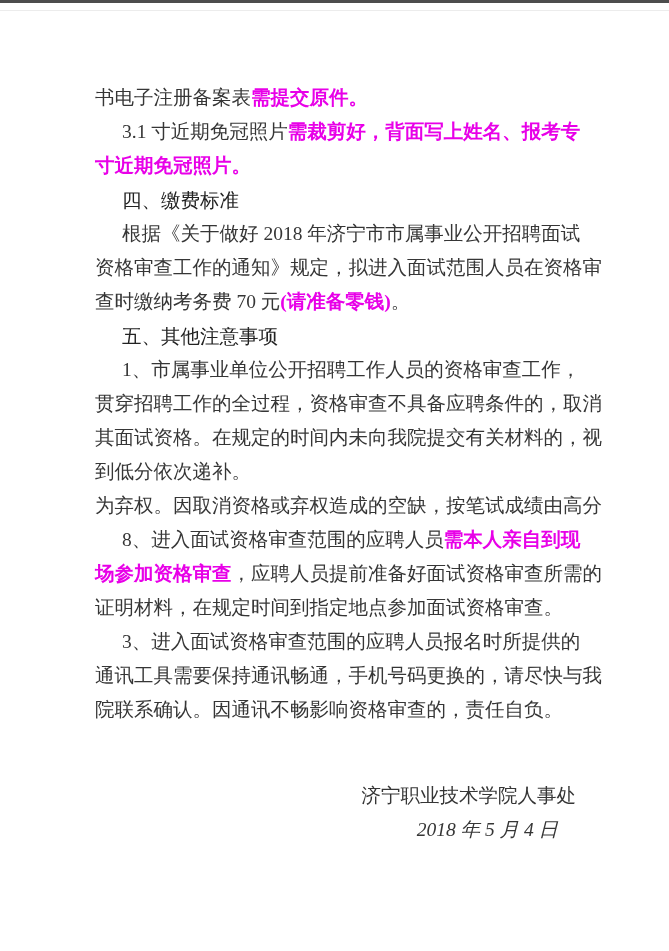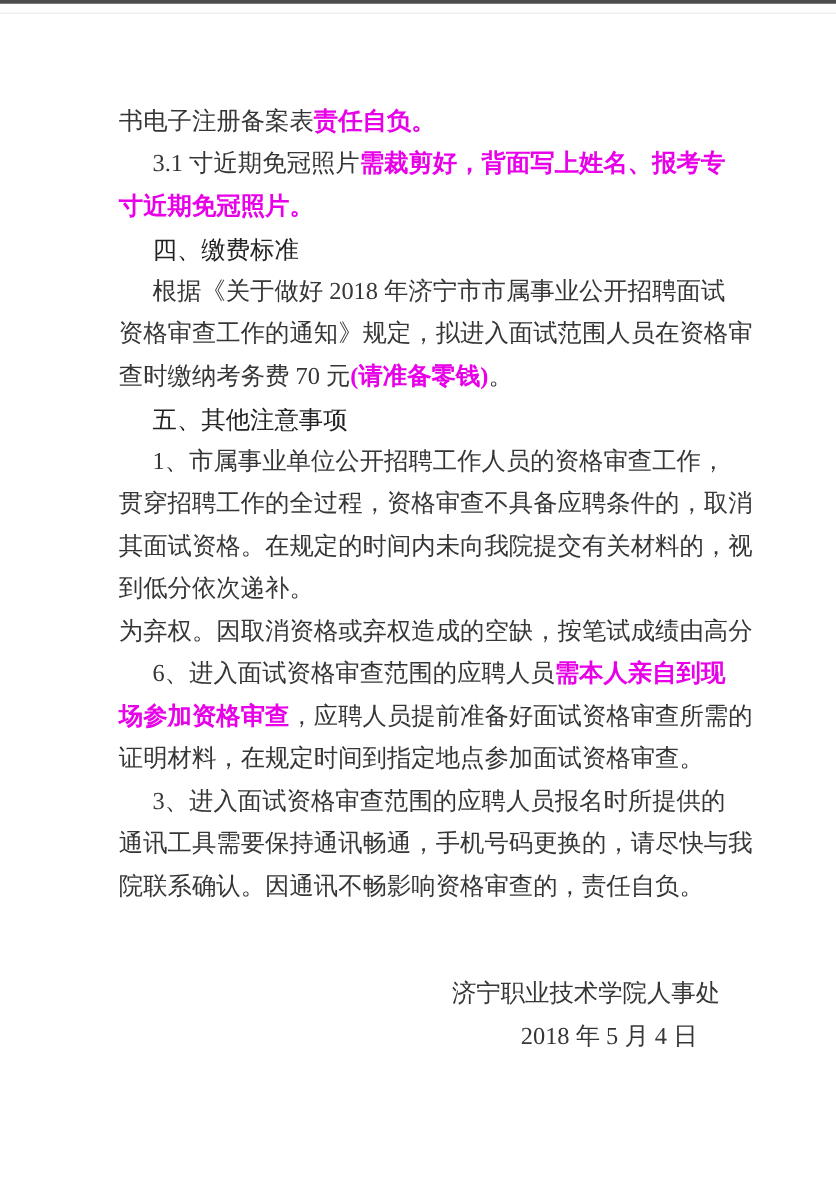--- a/index.html
+++ b/index.html
@@ -33,45 +33,45 @@
   .line.indent{padding-left:27px;}
   .line.heading{
     font-weight:normal;
     font-family:"Liberation Sans","DejaVu Sans",sans-serif;
     color:var(--heading-color);
   }
   .seg{white-space:pre;}
   .seg.magenta{color:var(--accent);font-weight:bold;}
   .sig-block{margin-top:52px;}
   .sig-org{text-align:right;padding-right:15px;}
-  .sig-date{text-align:right;padding-right:33px;}
+  .sig-date{text-align:right;padding-right:33px;font-style:italic;}
 </style>
 </head>
 <body>
 
 <div class="page">
   <div class="top-bar"></div>
   <div class="top-hairline"></div>
 
   <div class="doc">
     <div id="lines-host">
-        <div class="line"><span class="seg">书电子注册备案表</span><span class="seg magenta">责任自负。</span></div>
+        <div class="line"><span class="seg">书电子注册备案表</span><span class="seg magenta">需提交原件。</span></div>
         <div class="line indent"><span class="seg">3.1 寸近期免冠照片</span><span class="seg magenta">需裁剪好，背面写上姓名、报考专</span></div>
         <div class="line"><span class="seg magenta">寸近期免冠照片。</span></div>
         <div class="line indent heading"><span class="seg">四、缴费标准</span></div>
         <div class="line indent"><span class="seg">根据《关于做好 2018 年济宁市市属事业公开招聘面试</span></div>
         <div class="line"><span class="seg">资格审查工作的通知》规定，拟进入面试范围人员在资格审</span></div>
         <div class="line"><span class="seg">查时缴纳考务费 70 元</span><span class="seg magenta">(请准备零钱)</span><span class="seg">。</span></div>
         <div class="line indent heading"><span class="seg">五、其他注意事项</span></div>
         <div class="line indent"><span class="seg">1、市属事业单位公开招聘工作人员的资格审查工作，</span></div>
         <div class="line"><span class="seg">贯穿招聘工作的全过程，资格审查不具备应聘条件的，取消</span></div>
         <div class="line"><span class="seg">其面试资格。在规定的时间内未向我院提交有关材料的，视</span></div>
         <div class="line"><span class="seg">到低分依次递补。</span></div>
         <div class="line"><span class="seg">为弃权。因取消资格或弃权造成的空缺，按笔试成绩由高分</span></div>
-        <div class="line indent"><span class="seg">6、进入面试资格审查范围的应聘人员</span><span class="seg magenta">需本人亲自到现</span></div>
+        <div class="line indent"><span class="seg">8、进入面试资格审查范围的应聘人员</span><span class="seg magenta">需本人亲自到现</span></div>
         <div class="line"><span class="seg magenta">场参加资格审查</span><span class="seg">，应聘人员提前准备好面试资格审查所需的</span></div>
         <div class="line"><span class="seg">证明材料，在规定时间到指定地点参加面试资格审查。</span></div>
         <div class="line indent"><span class="seg">3、进入面试资格审查范围的应聘人员报名时所提供的</span></div>
         <div class="line"><span class="seg">通讯工具需要保持通讯畅通，手机号码更换的，请尽快与我</span></div>
         <div class="line"><span class="seg">院联系确认。因通讯不畅影响资格审查的，责任自负。</span></div>
       </div>
 
     <div class="sig-block">
       <div class="line sig-org">济宁职业技术学院人事处</div>
       <div class="line sig-date">2018 年 5 月 4 日</div>

